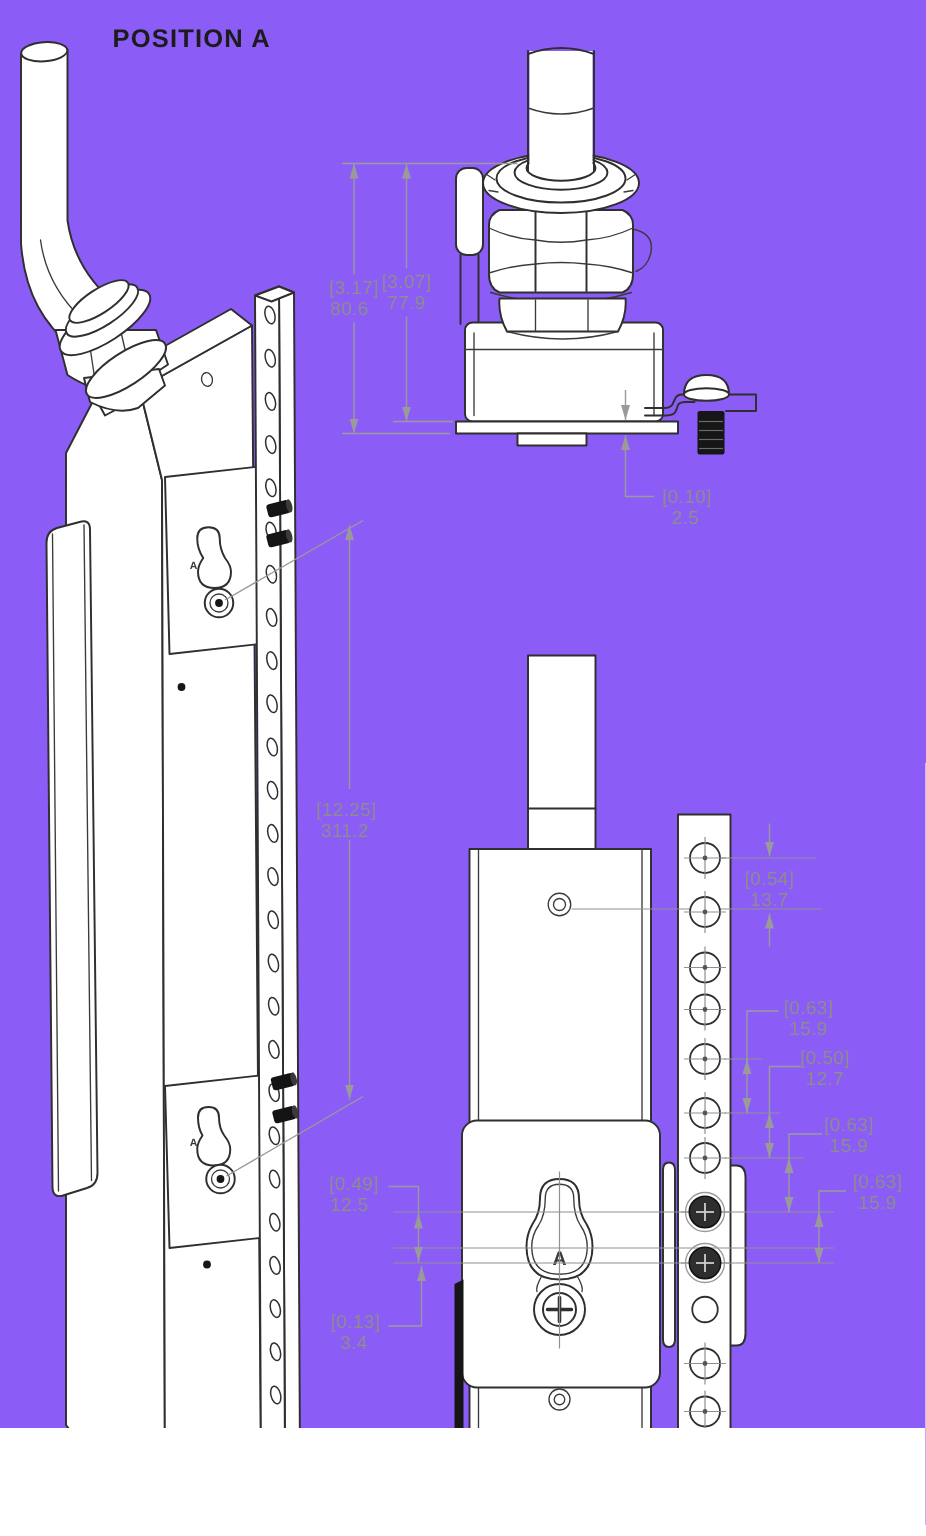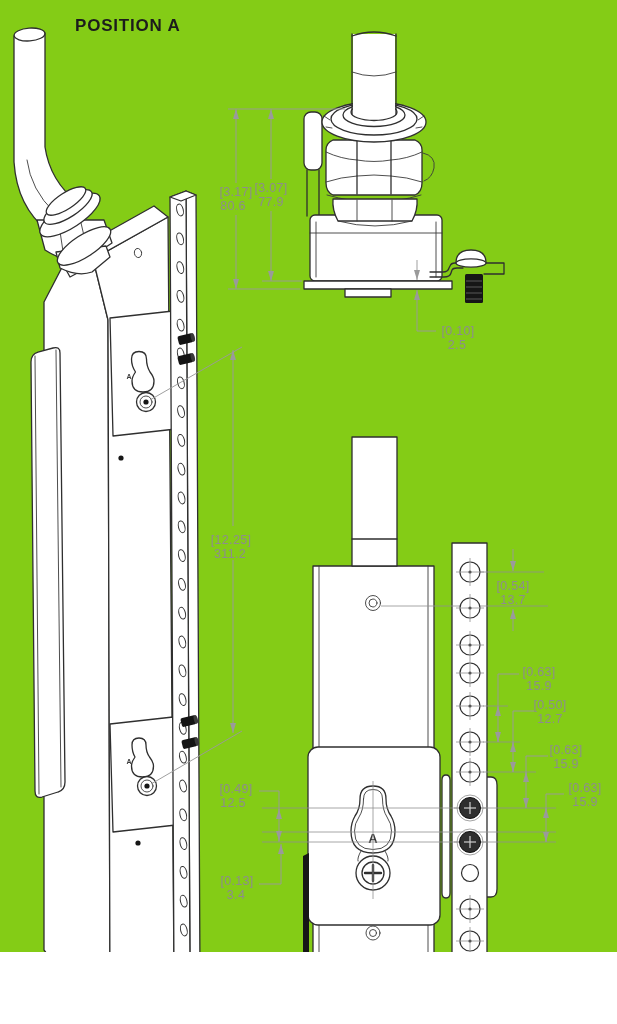--- a/index.html
+++ b/index.html
@@ -1,16 +1,16 @@
 <!DOCTYPE html>
 <html><head>
 <meta charset="utf-8">
 <style>
   html,body{margin:0;padding:0;background:#ffffff;}
-  .stage{position:relative;width:617px;height:952px;background:#84cc16;overflow:hidden;
+  .stage{position:relative;width:617px;height:952px;background:#8b5cf6;overflow:hidden;
          font-family:"Liberation Sans",sans-serif;}
   svg{position:absolute;left:0;top:0;}
   .pl{fill:none;stroke:#2f2f2f;stroke-width:1.3;stroke-linejoin:round;stroke-linecap:round;}
   .pf{fill:#ffffff;stroke:#2f2f2f;stroke-width:1.3;stroke-linejoin:round;}
   .pt{fill:none;stroke:#3a3a3a;stroke-width:0.9;stroke-linecap:round;}
   .dl{fill:none;stroke:#9a9a9a;stroke-width:0.95;}
   .cl{stroke:#8f8f8f;stroke-width:0.8;}
   .dt{font-size:12.5px;fill:#8d8d8d;text-anchor:middle;letter-spacing:0.3px;}
   .df{fill:#161616;stroke:none;}
   .title{font-size:17px;font-weight:bold;fill:#1c1c1c;letter-spacing:0.8px;}

